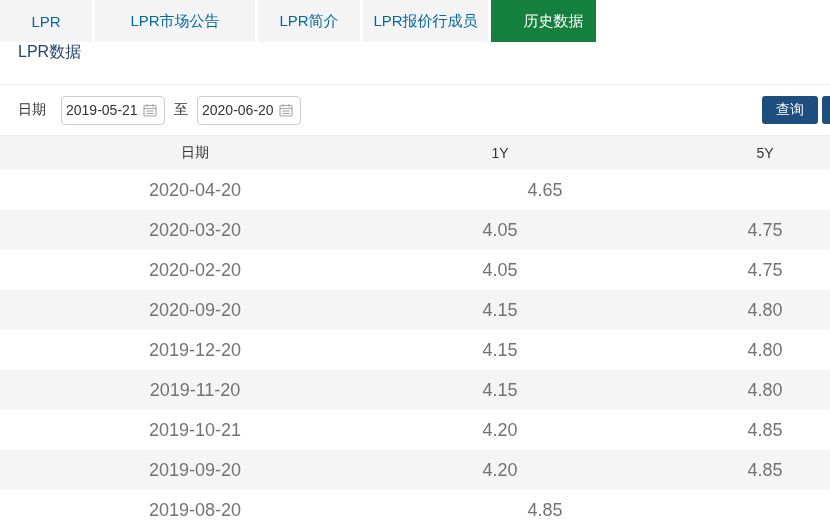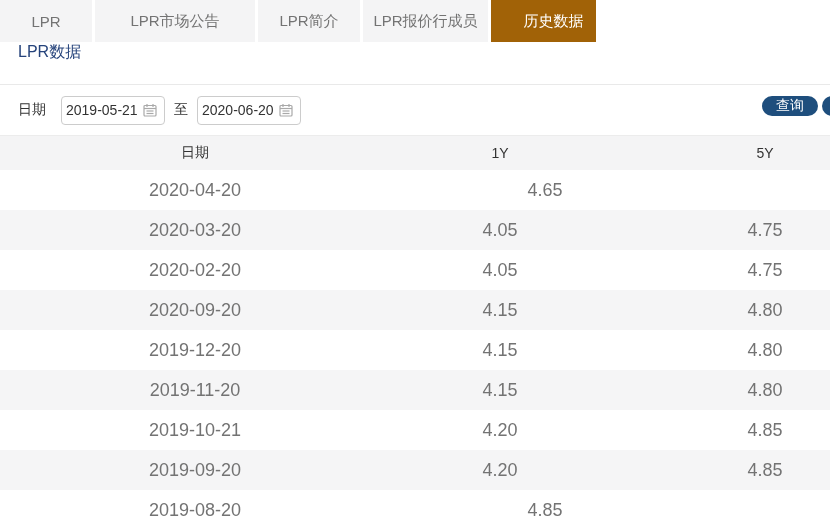--- a/index.html
+++ b/index.html
@@ -1,42 +1,42 @@
 <!DOCTYPE html>
 <html><head>
 <meta charset="utf-8">
 <style>
   * { margin:0; padding:0; box-sizing:border-box; }
   html,body { width:830px; height:526px; overflow:hidden; background:#fff;
     font-family:"Liberation Sans","DejaVu Sans",sans-serif; }
 
   
   .tabbar { display:flex; gap:3px; height:42px; background:#fff; }
-  .tab { background:#f4f4f5; color:#737373; font-size:15px;
+  .tab { background:#f4f4f5; color:#0369a1; font-size:15px;
     display:flex; align-items:center; justify-content:center; cursor:pointer; }
   .tab.w1{width:92px}.tab.w2{width:160px}.tab.w3{width:102px}
   .tab.w4{width:125px}.tab.w5{width:105px}
-  .tab.active { background:#a16207; color:#fff;padding-left:20px; }
+  .tab.active { background:#15803d; color:#fff;padding-left:20px; }
 
   
   .title-row { height:43px; display:flex; align-items:flex-start; padding:0 18px;
     border-bottom:1px solid #e9e9e9; }
   .page-title { color:#25437b; font-size:16px; }
 
   
   .filter-row { height:50px; position:relative; display:flex; align-items:center;
     padding:0 18px; }
   .filter-label { font-size:14px; color:#333; margin-right:15px; }
   .date-input { width:104px; height:29px; border:1px solid #ccc; border-radius:4px;
     display:flex; align-items:center; justify-content:space-between;
     padding:0 7px 0 4px; font-size:14px; color:#333; background:#fff; cursor:pointer; }
   .to-label { font-size:14px; color:#333; margin:0 9px; }
   .cal-icon { width:14px; height:14px; color:#a9a9a9; flex:none; }
-  .btn { position:absolute; top:11px; height:20px; background:#1e4e7d; color:#fff;
-    border:none; border-radius:12px; font-size:14px; cursor:pointer;
+  .btn { position:absolute; top:11px; height:28px; background:#1e4e7d; color:#fff;
+    border:none; border-radius:3px; font-size:14px; cursor:pointer;
     font-family:inherit; }
   .btn-query { left:762px; width:56px; }
   .btn-cut { left:822px; width:50px; }
 
   
   .table-wrap { width:830px; overflow:hidden; }
   .tbl { width:920px; }
   .thead { display:flex; height:35px; align-items:center; background:#f4f4f5;
     border-top:1px solid #ececec; }
   .thead .cell { color:#333; font-size:14px; }

